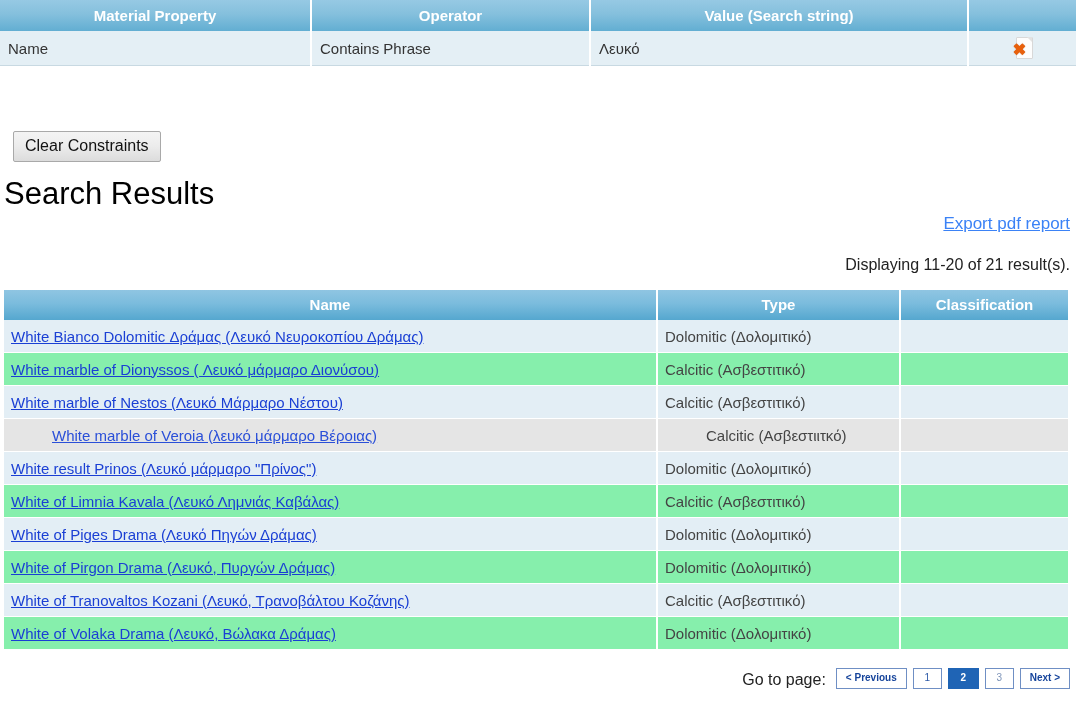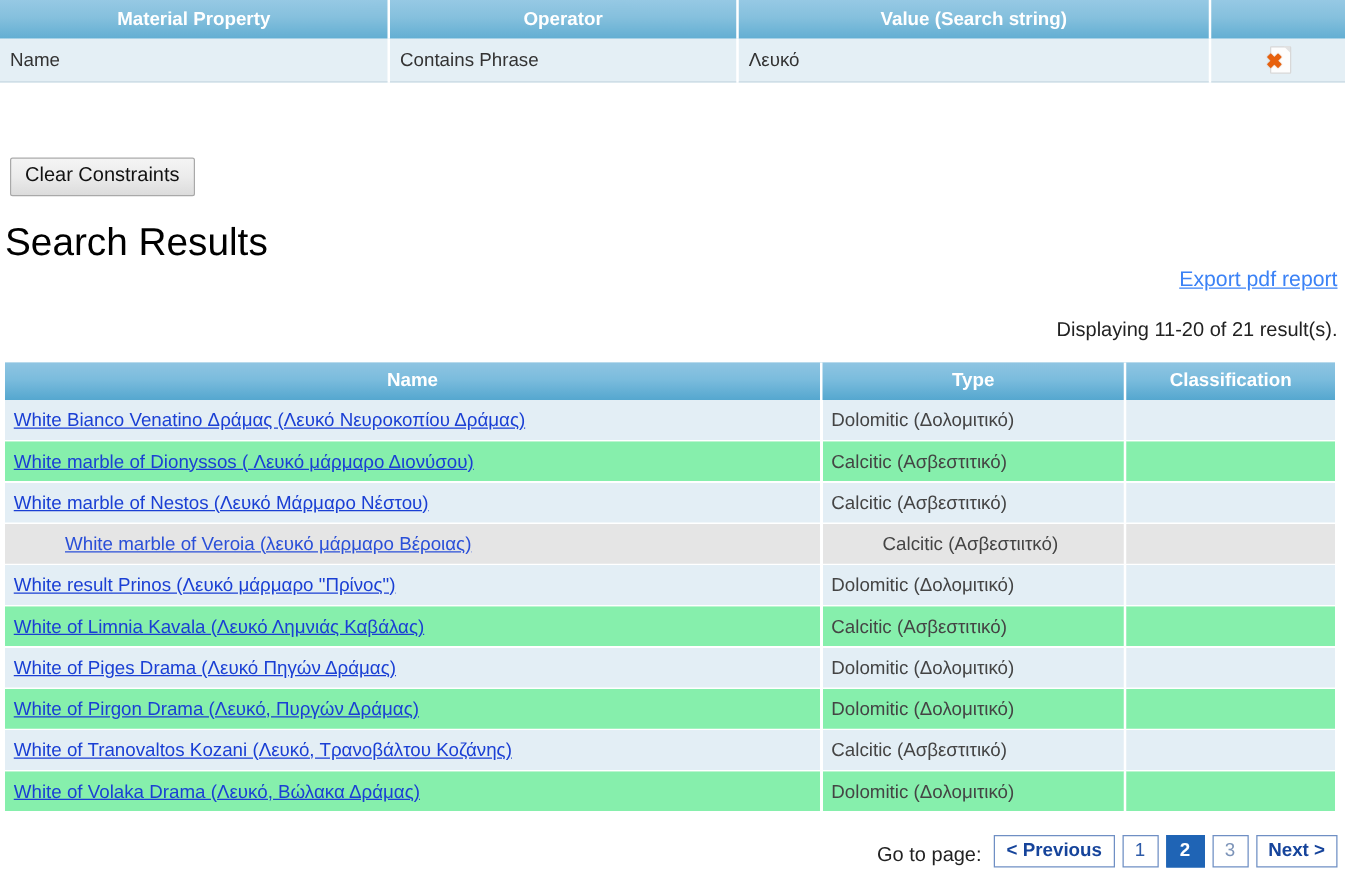--- a/index.html
+++ b/index.html
@@ -97,21 +97,21 @@
     font-size: 16px;
     line-height: 14px;
     font-weight: bold;
     text-align: center;
     text-shadow: 0 0 1px #c24f06;
   }
 
   
   .btn-row {
     padding: 4px;
-    margin: 0;
+    margin: 5px;
     position: absolute;
     left: 4px;
     top: 122px;
   }
   button.clear-btn {
     font-family: "Liberation Sans", sans-serif;
     font-size: 16px;
     color: #111111;
     background: linear-gradient(to bottom, #f4f4f4 0%, #ececec 48%, #dcdcdc 100%);
     border: 1px solid #a9a9a9;
@@ -215,21 +215,21 @@
   .pager .label {
     margin-right: 4px;
     color: #222222;
   }
   .pager .pg {
     display: inline-block;
     border: 1px solid #6f8fc4;
     background: #ffffff;
     color: #16449b;
     font-weight: bold;
-    font-size: 15px;
+    font-size: 10px;
     padding: 3px 9px 4px 9px;
     min-width: 11px;
     text-align: center;
     cursor: pointer;
     line-height: 1.15;
   }
   .pager .pg.num {
     font-weight: normal;
     color: #2d5aa8;
     padding: 3px 8px 4px 8px;
@@ -298,21 +298,21 @@
     <thead>
       <tr>
         <th>Name</th>
         <th>Type</th>
         <th class="last">Classification</th>
       </tr>
     </thead>
     <tbody>
       <tr class="odd">
         <td>
-          <a class="name-link" href="#">White Bianco Venatino Δράμας (Λευκό Νευροκοπίου Δράμας)</a>
+          <a class="name-link" href="#">White Bianco Dolomitic Δράμας (Λευκό Νευροκοπίου Δράμας)</a>
         </td>
         <td>Dolomitic (Δολομιτικό)</td>
         <td class="last"></td>
       </tr>
       <tr class="even">
         <td>
           <a class="name-link" href="#">White marble of Dionyssos ( Λευκό μάρμαρο Διονύσου)</a>
         </td>
         <td>Calcitic (Ασβεστιτικό)</td>
         <td class="last"></td>

